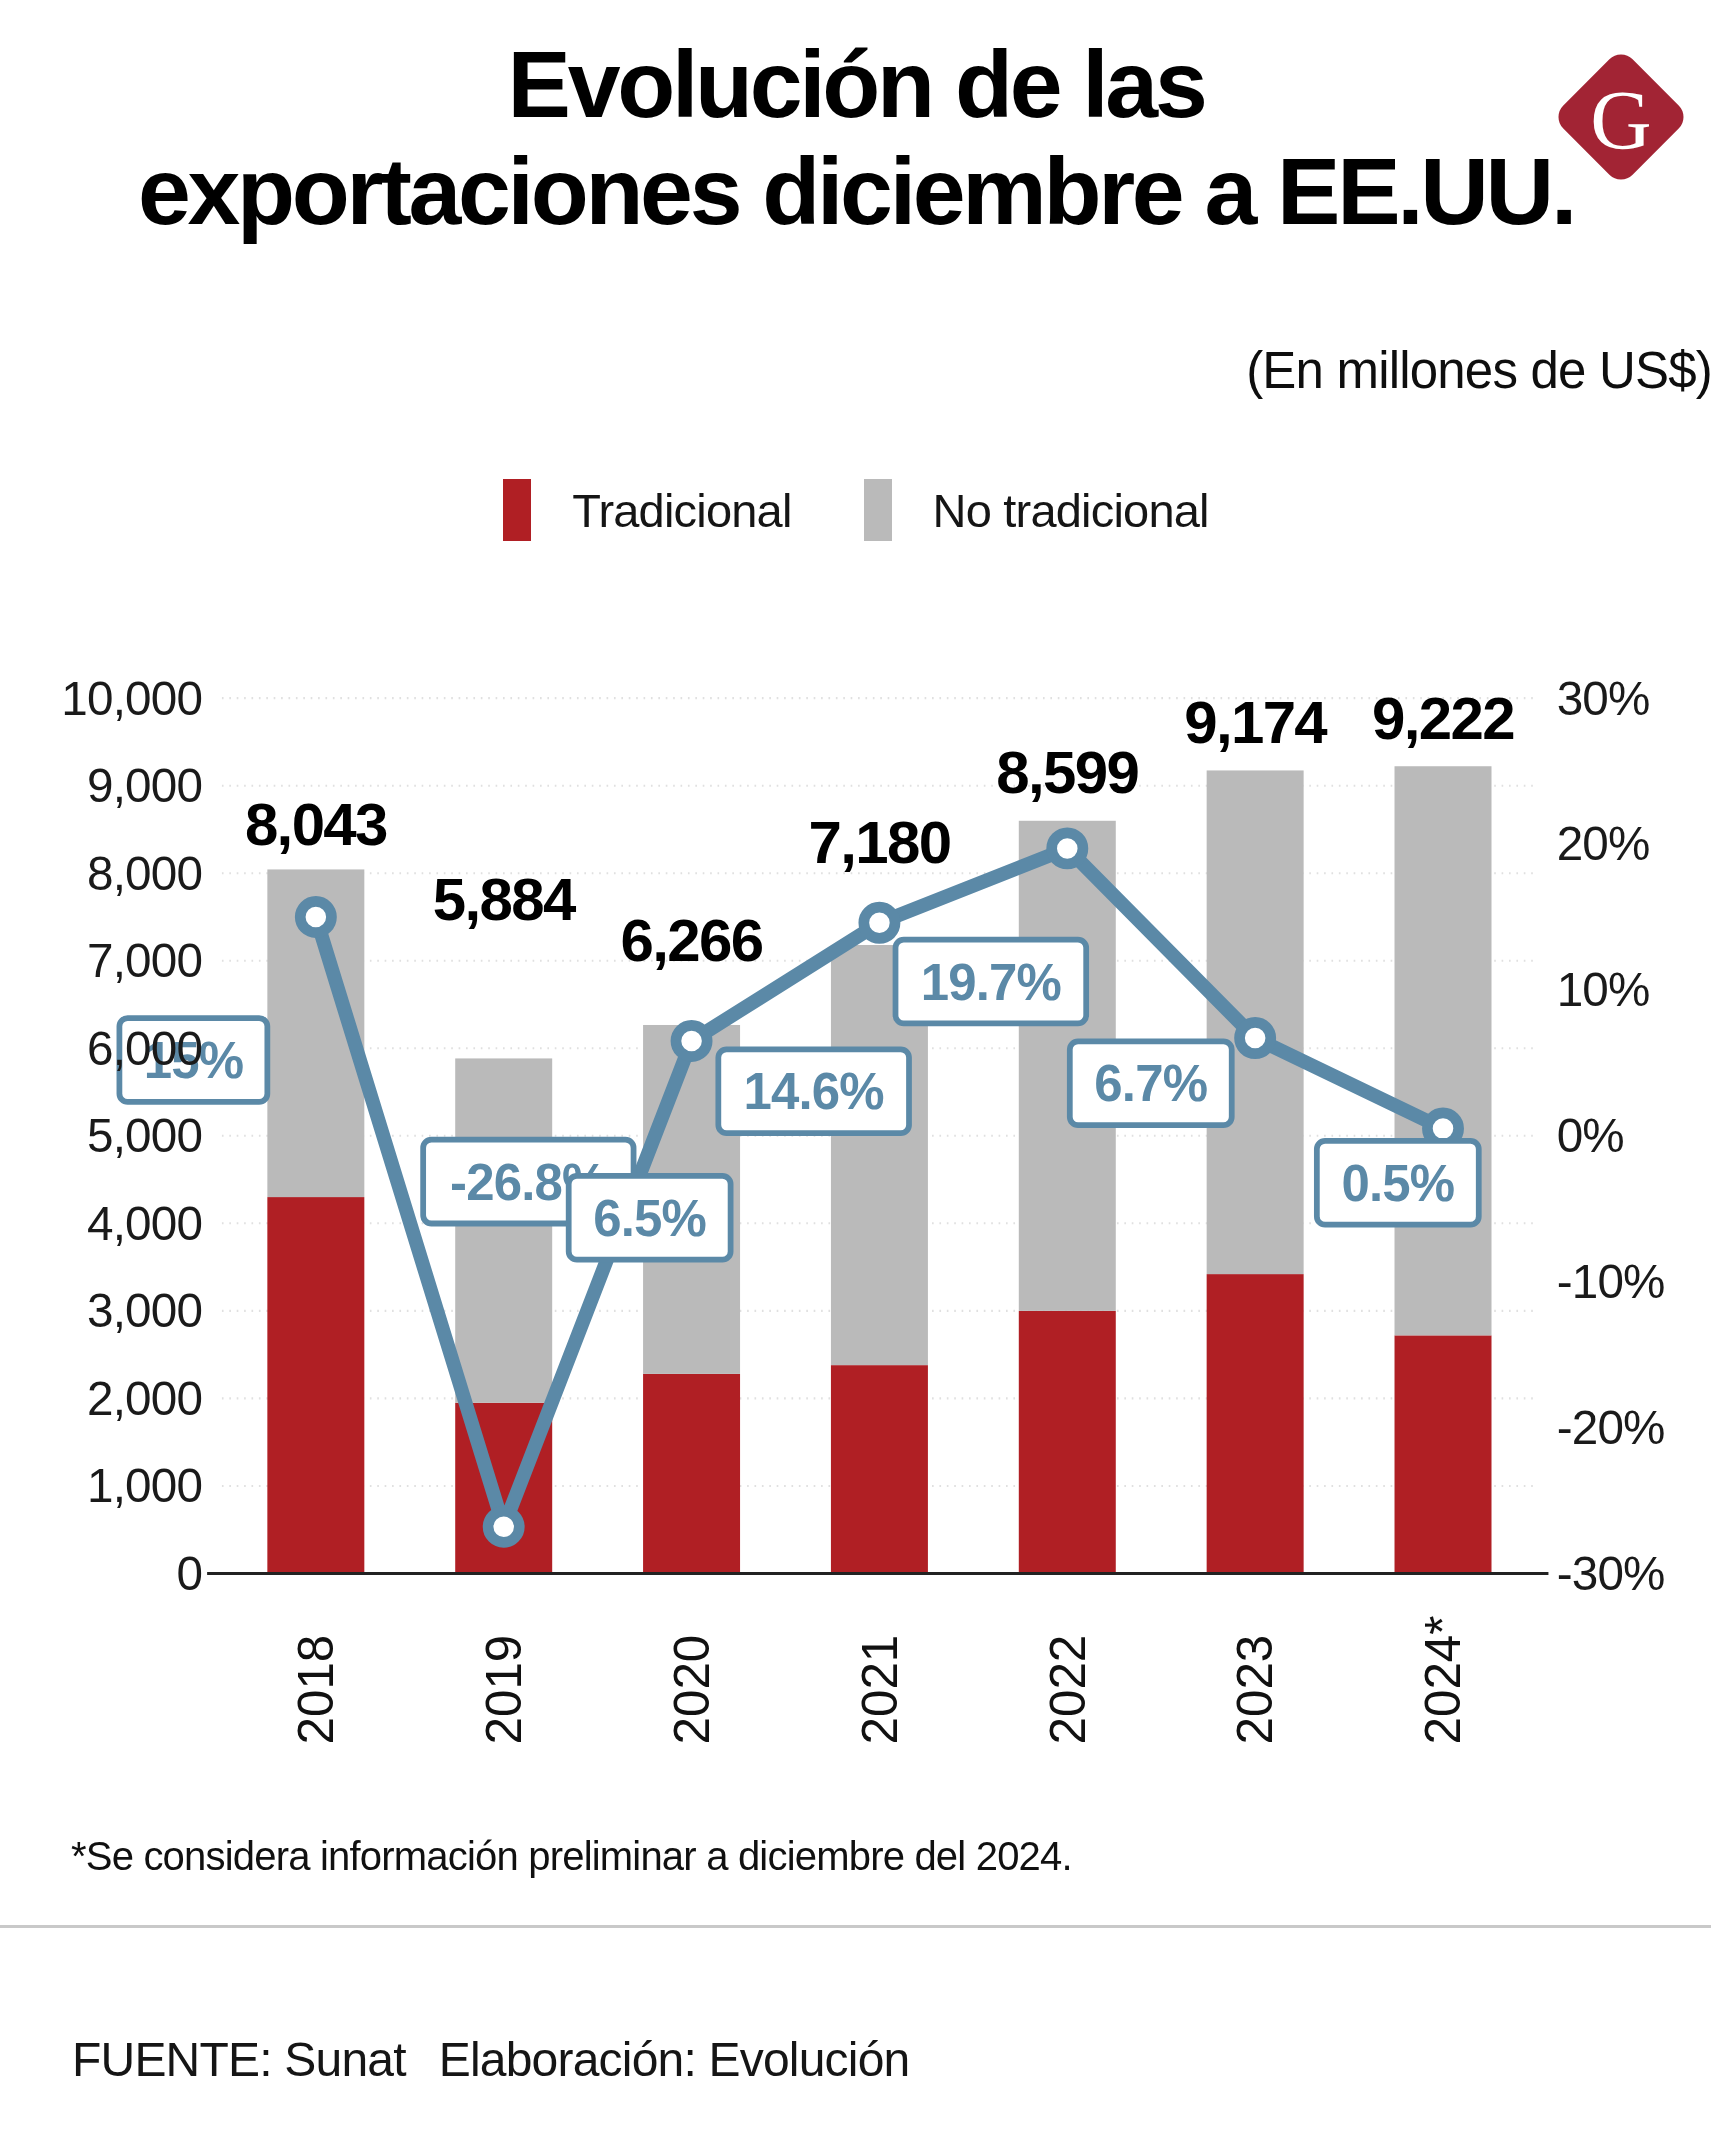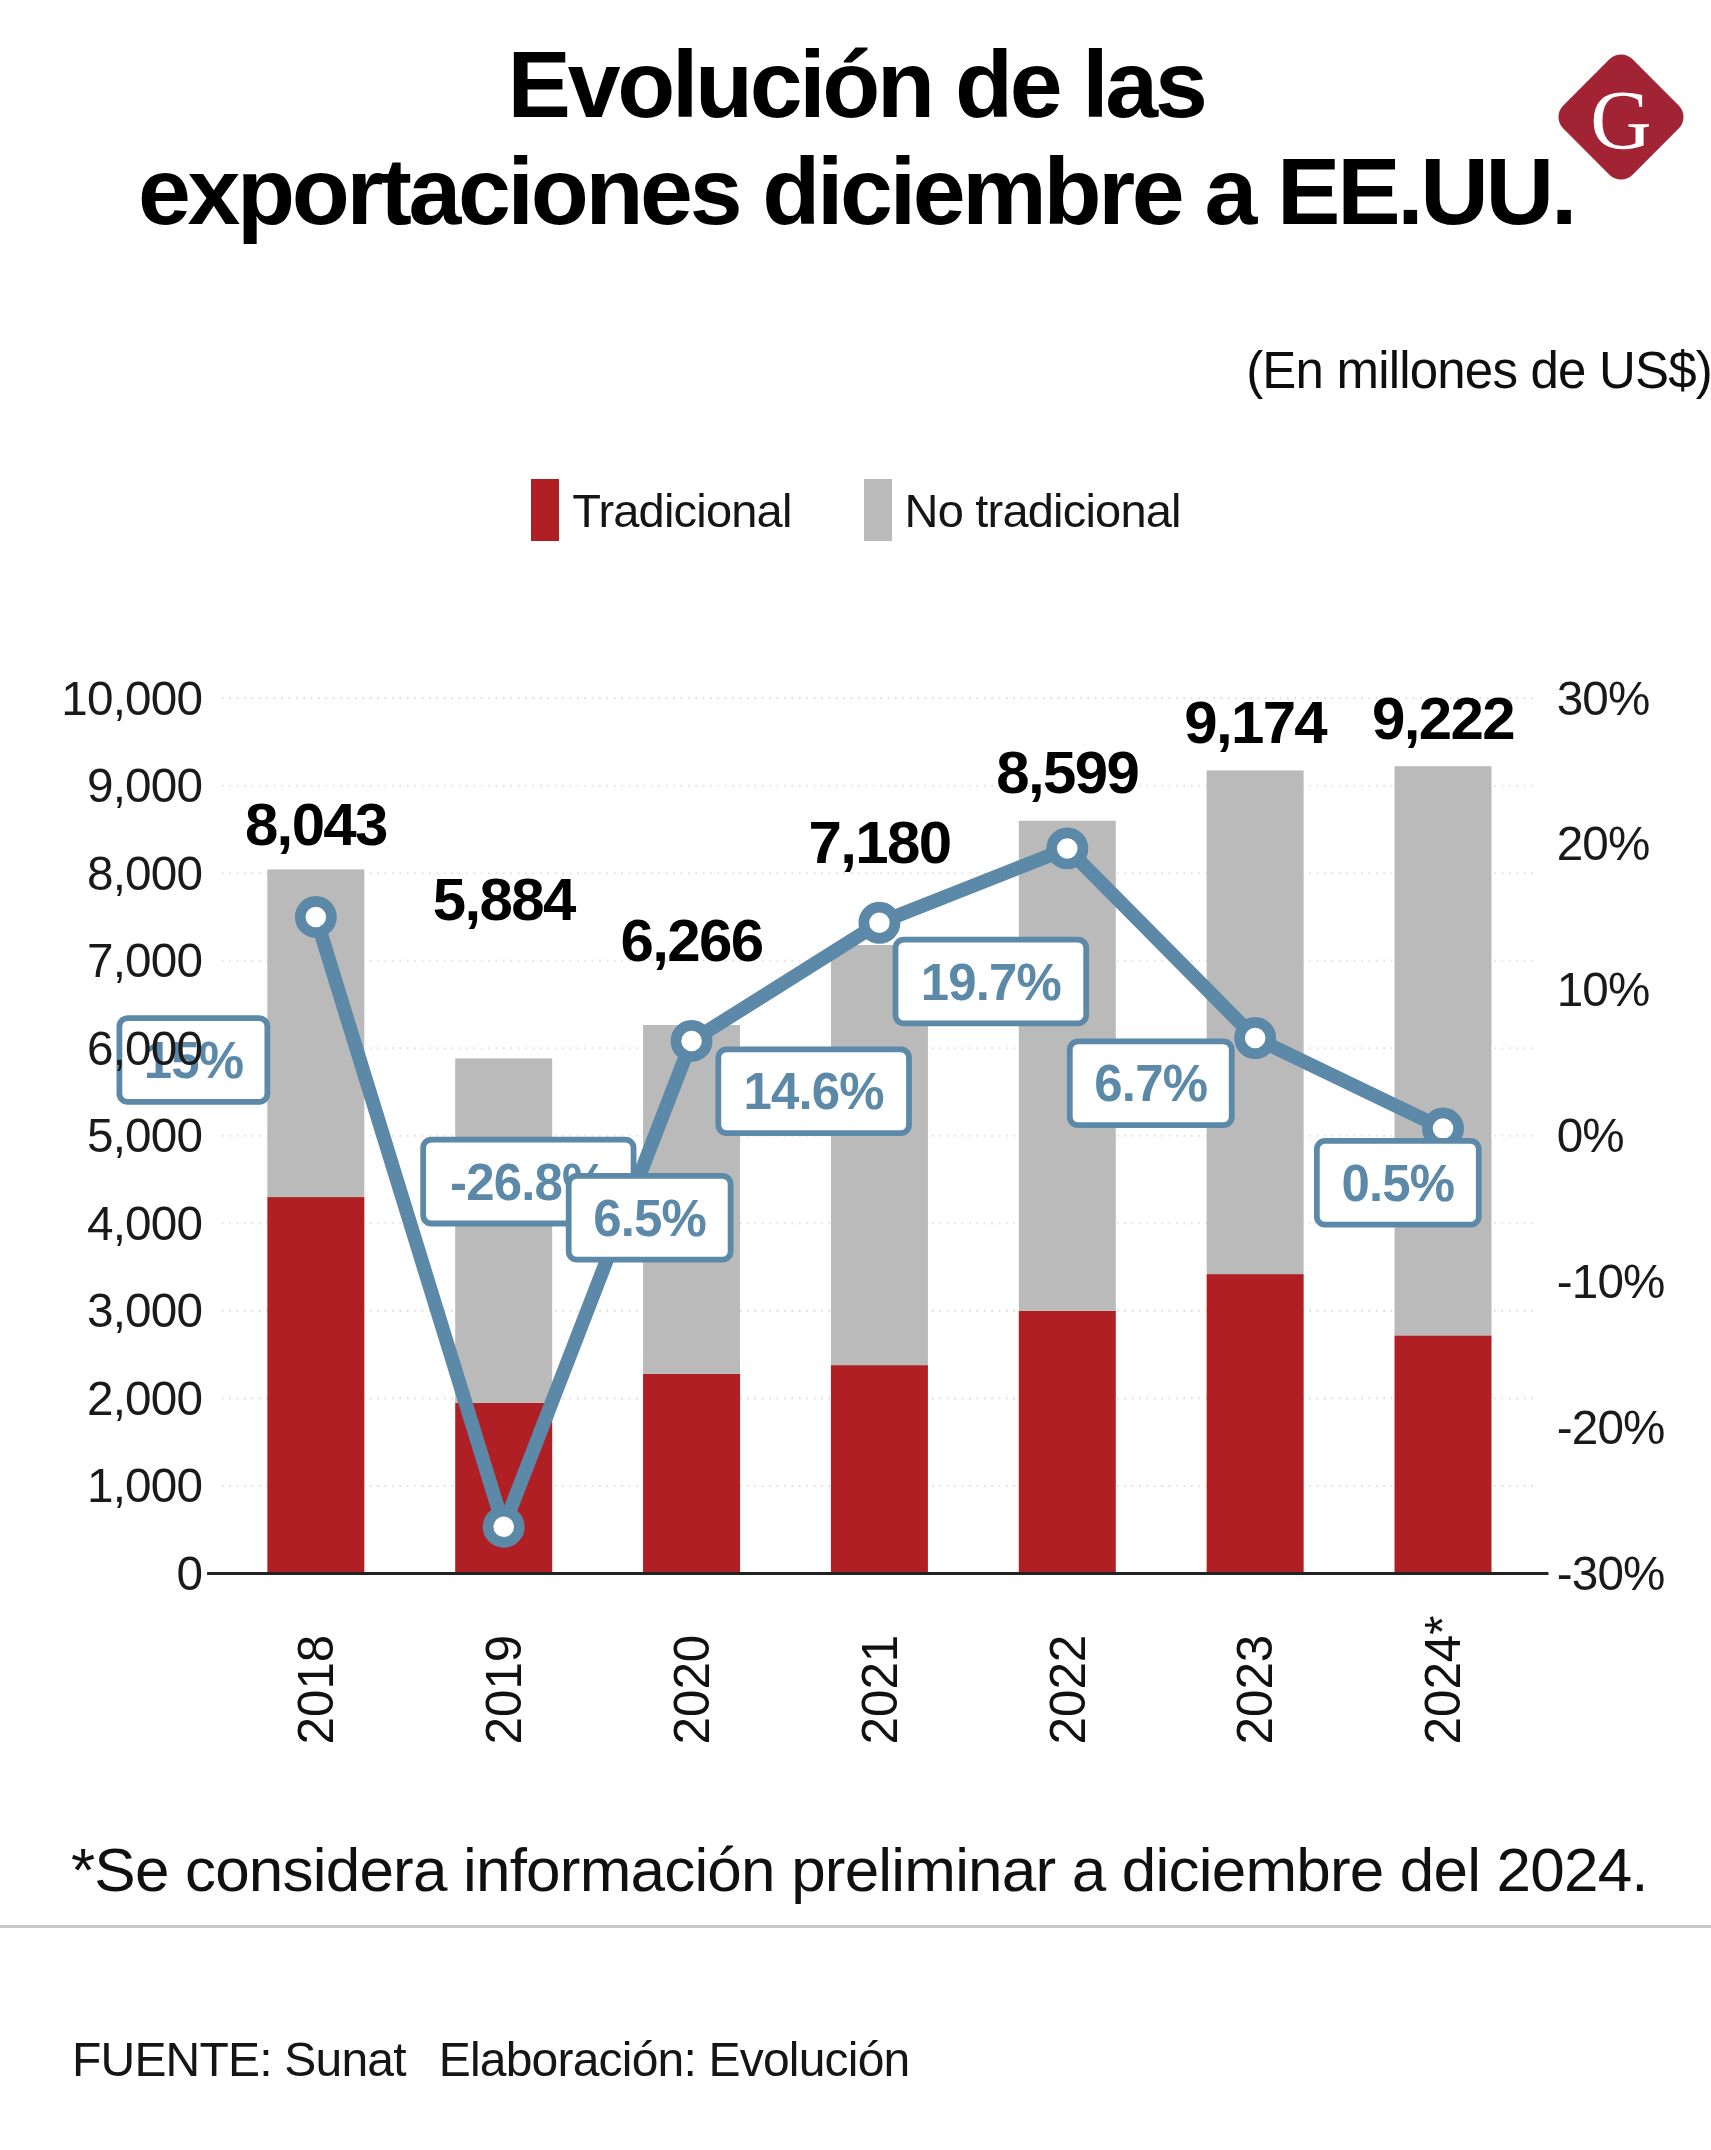--- a/index.html
+++ b/index.html
@@ -50,29 +50,29 @@
   }
   
   .legend{
     position:absolute; top:479px; left:0; right:0;
     display:flex; justify-content:center; align-items:center;
     gap:72px;
     font-size:47px;
     color:#151515;
     letter-spacing:-0.8px;
   }
-  .legend .item{display:flex; align-items:center; gap:13px;}
+  .legend .item{display:flex; align-items:center; gap:41px;}
   .swatch-rect{width:28px; height:62px; display:inline-block;}
   .swatch-pill{width:81px; height:31px; border-radius:15.6px; display:inline-block;}
   
   svg.chart{position:absolute; top:620px; left:0;}
   
   .footnote{
     position:absolute; top:1834px; left:71px; right:49px;
-    font-size:62px; letter-spacing:-0.8px; color:#101010;
+    font-size:40px; letter-spacing:-0.8px; color:#101010;
   }
   .divider{
     position:absolute; top:1925px; left:0; right:0;
     height:2.5px; background:#c9c9c9;
   }
   .source{
     position:absolute; top:2004px; left:72px;
     font-size:48px; letter-spacing:-0.8px; color:#151515;
     display:flex; gap:33px;margin-top:28px;
   }

